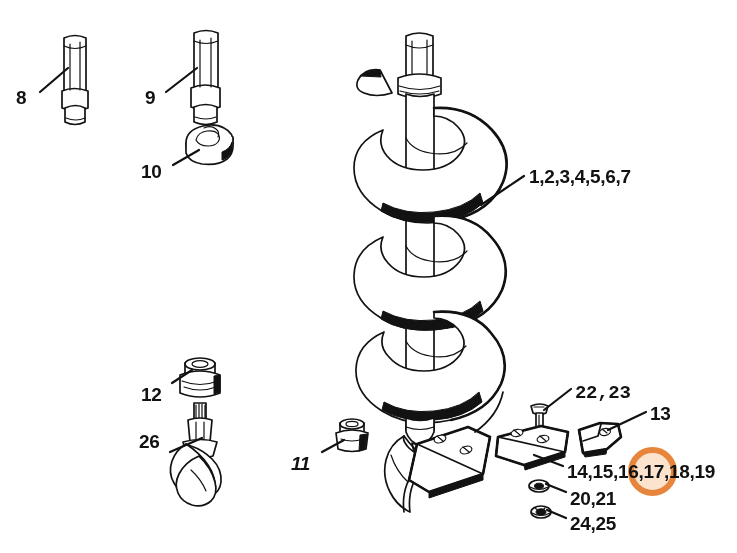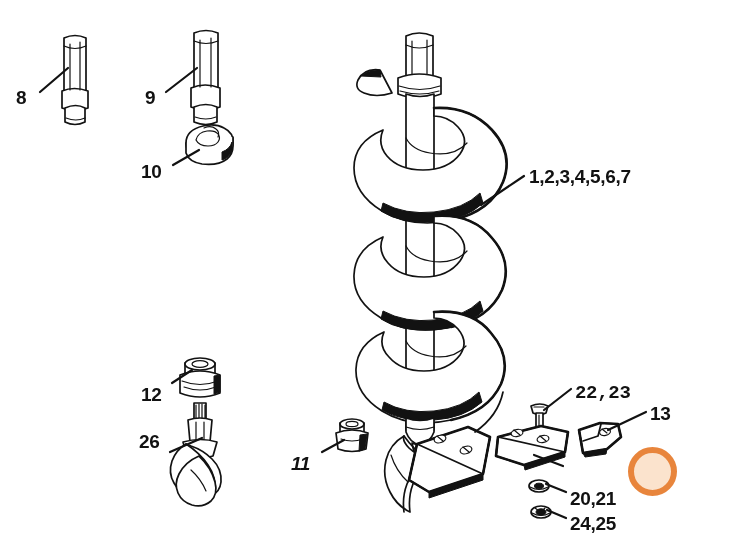--- a/index.html
+++ b/index.html
@@ -274,16 +274,17 @@
 
   <div class="callout-label" style="left:16px;  top:88px;">8</div>
   <div class="callout-label" style="left:145px; top:88px;">9</div>
   <div class="callout-label" style="left:141px; top:162px;text-align:right;">10</div>
   <div class="callout-label" style="left:141px; top:385px;">12</div>
   <div class="callout-label" style="left:139px; top:432px;">26</div>
   <div class="callout-label" style="left:291px; top:454px;font-style:italic;">11</div>
   <div class="callout-label" style="left:529px; top:167px;">1,2,3,4,5,6,7</div>
   <div class="callout-label" style="left:575px; top:384px;font-family:Liberation Mono, monospace;">22,23</div>
   <div class="callout-label" style="left:650px; top:404px;">13</div>
+  <div class="callout-label" style="left:567px; top:462px;">14,15,16,17,18,19</div>
   <div class="callout-label" style="left:570px; top:489px;">20,21</div>
   <div class="callout-label" style="left:570px; top:514px;text-align:center;">24,25</div>
 
 </div>
 
 </body></html>

